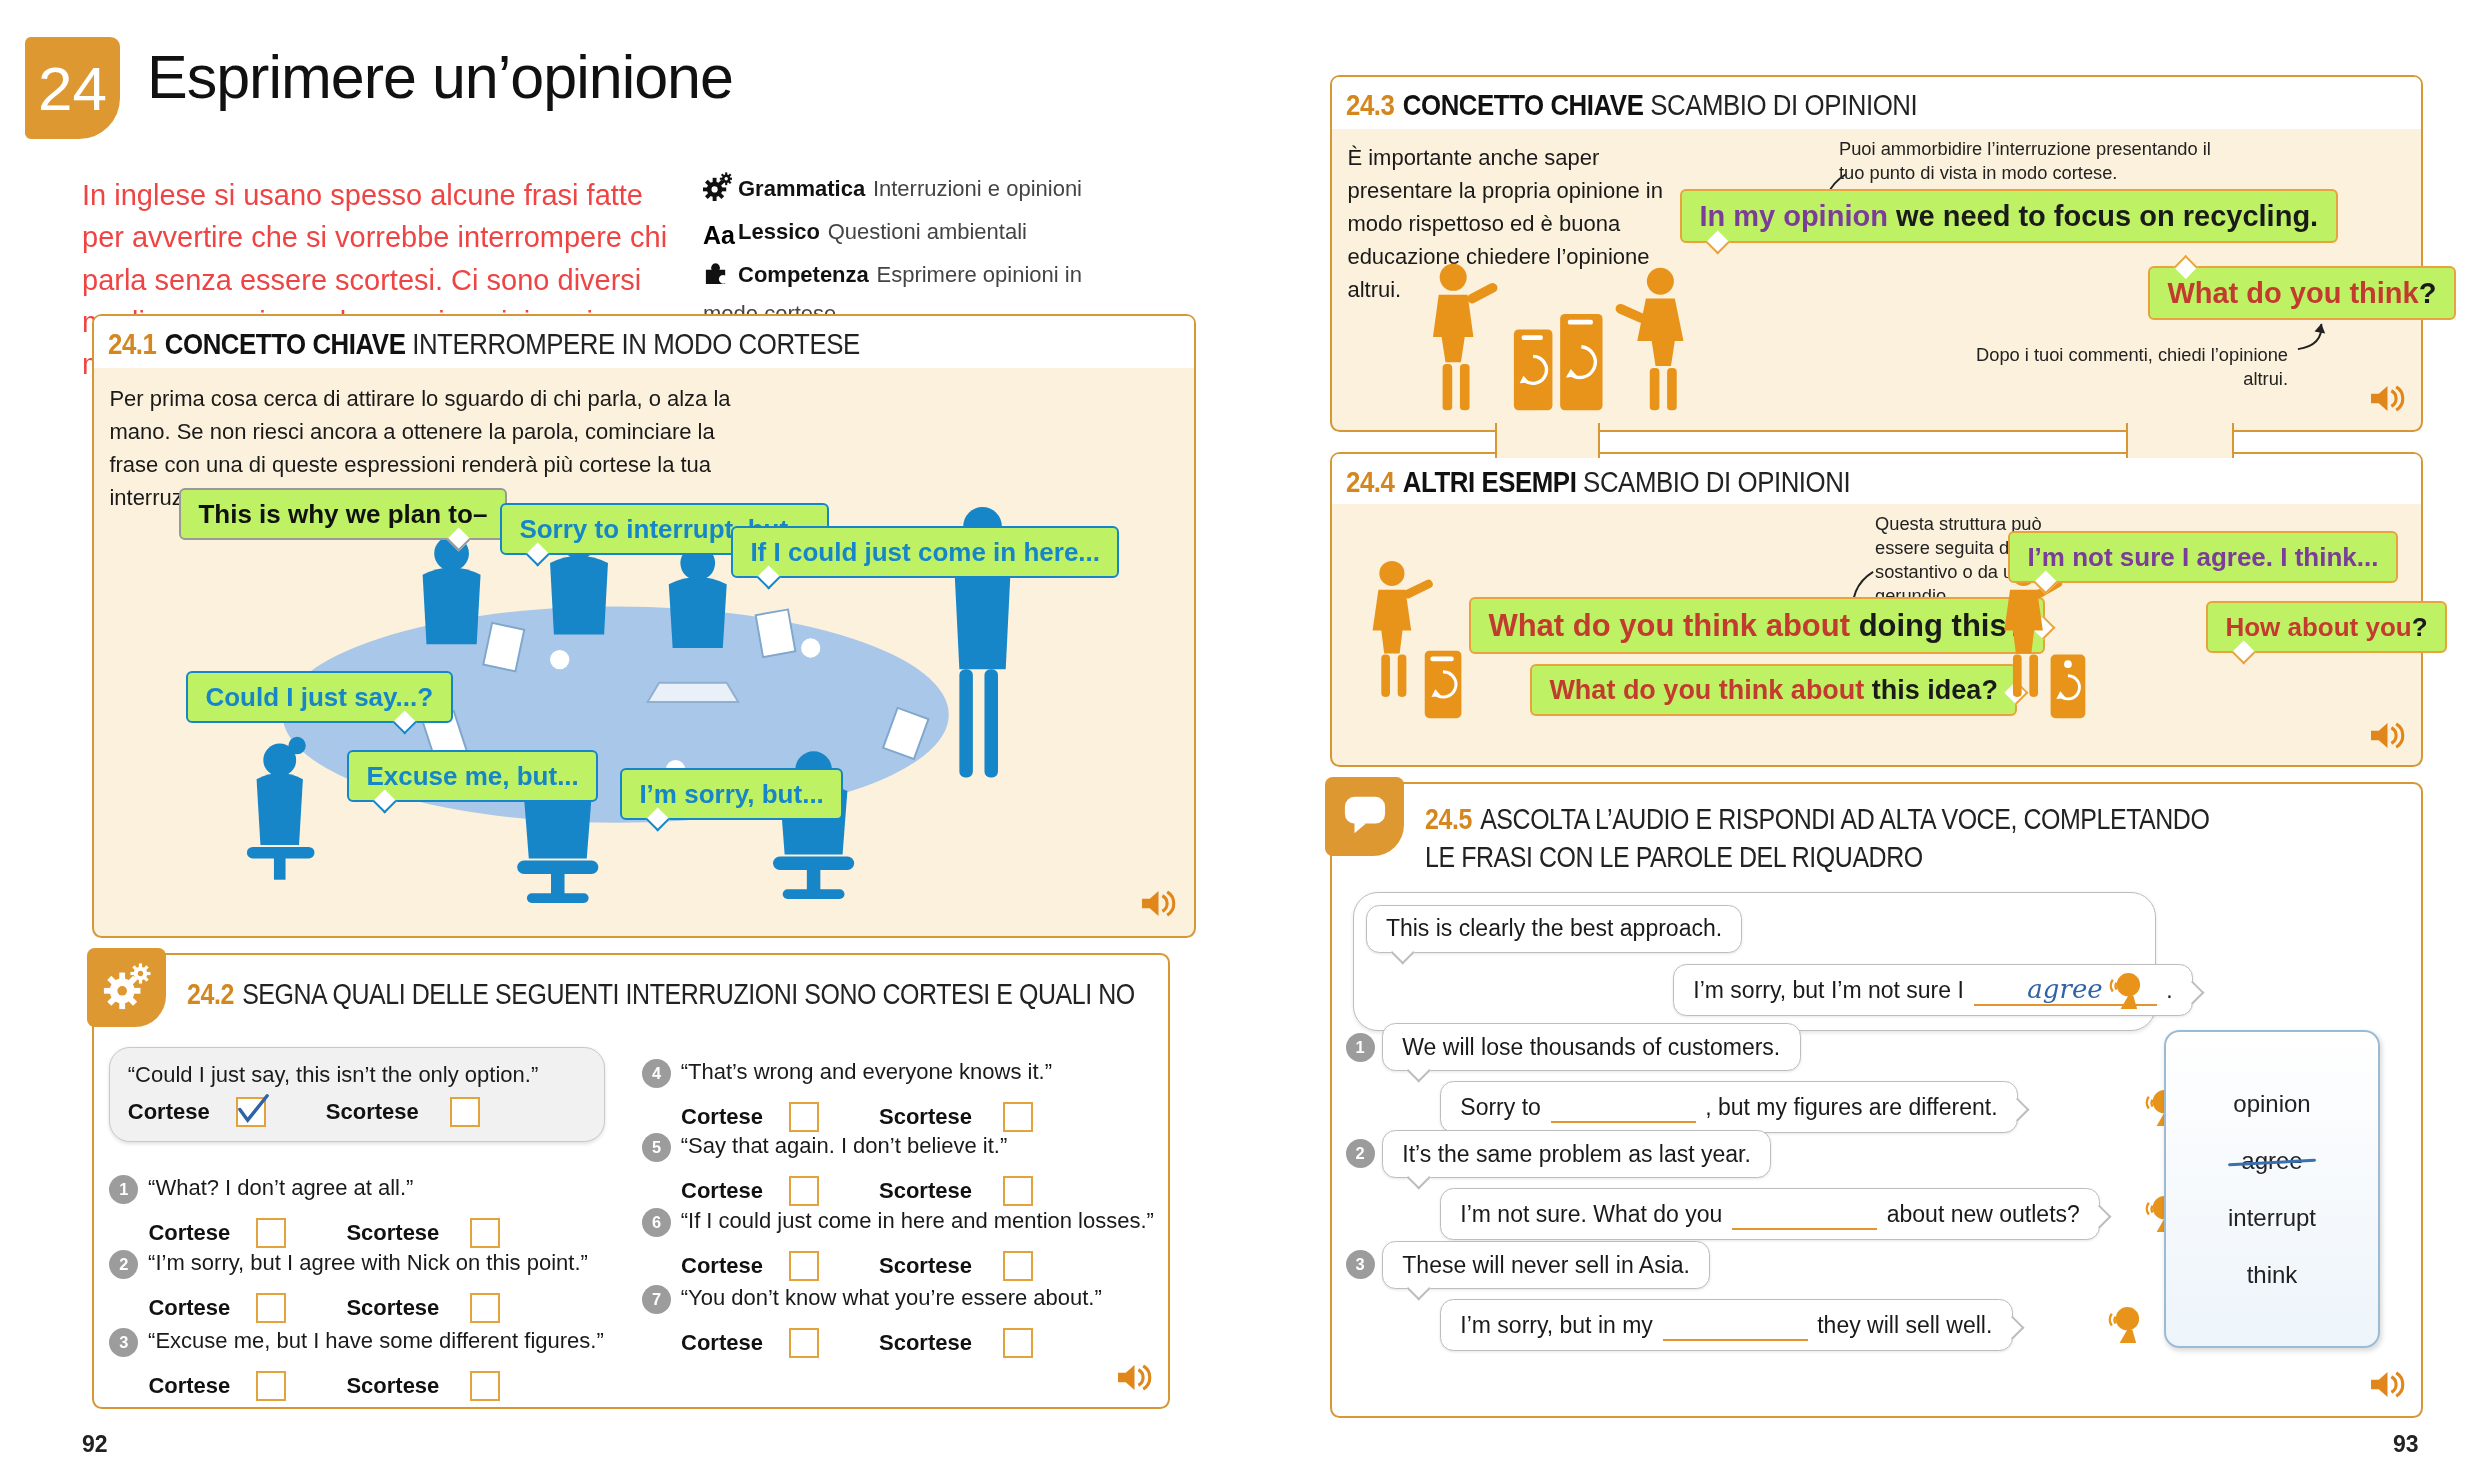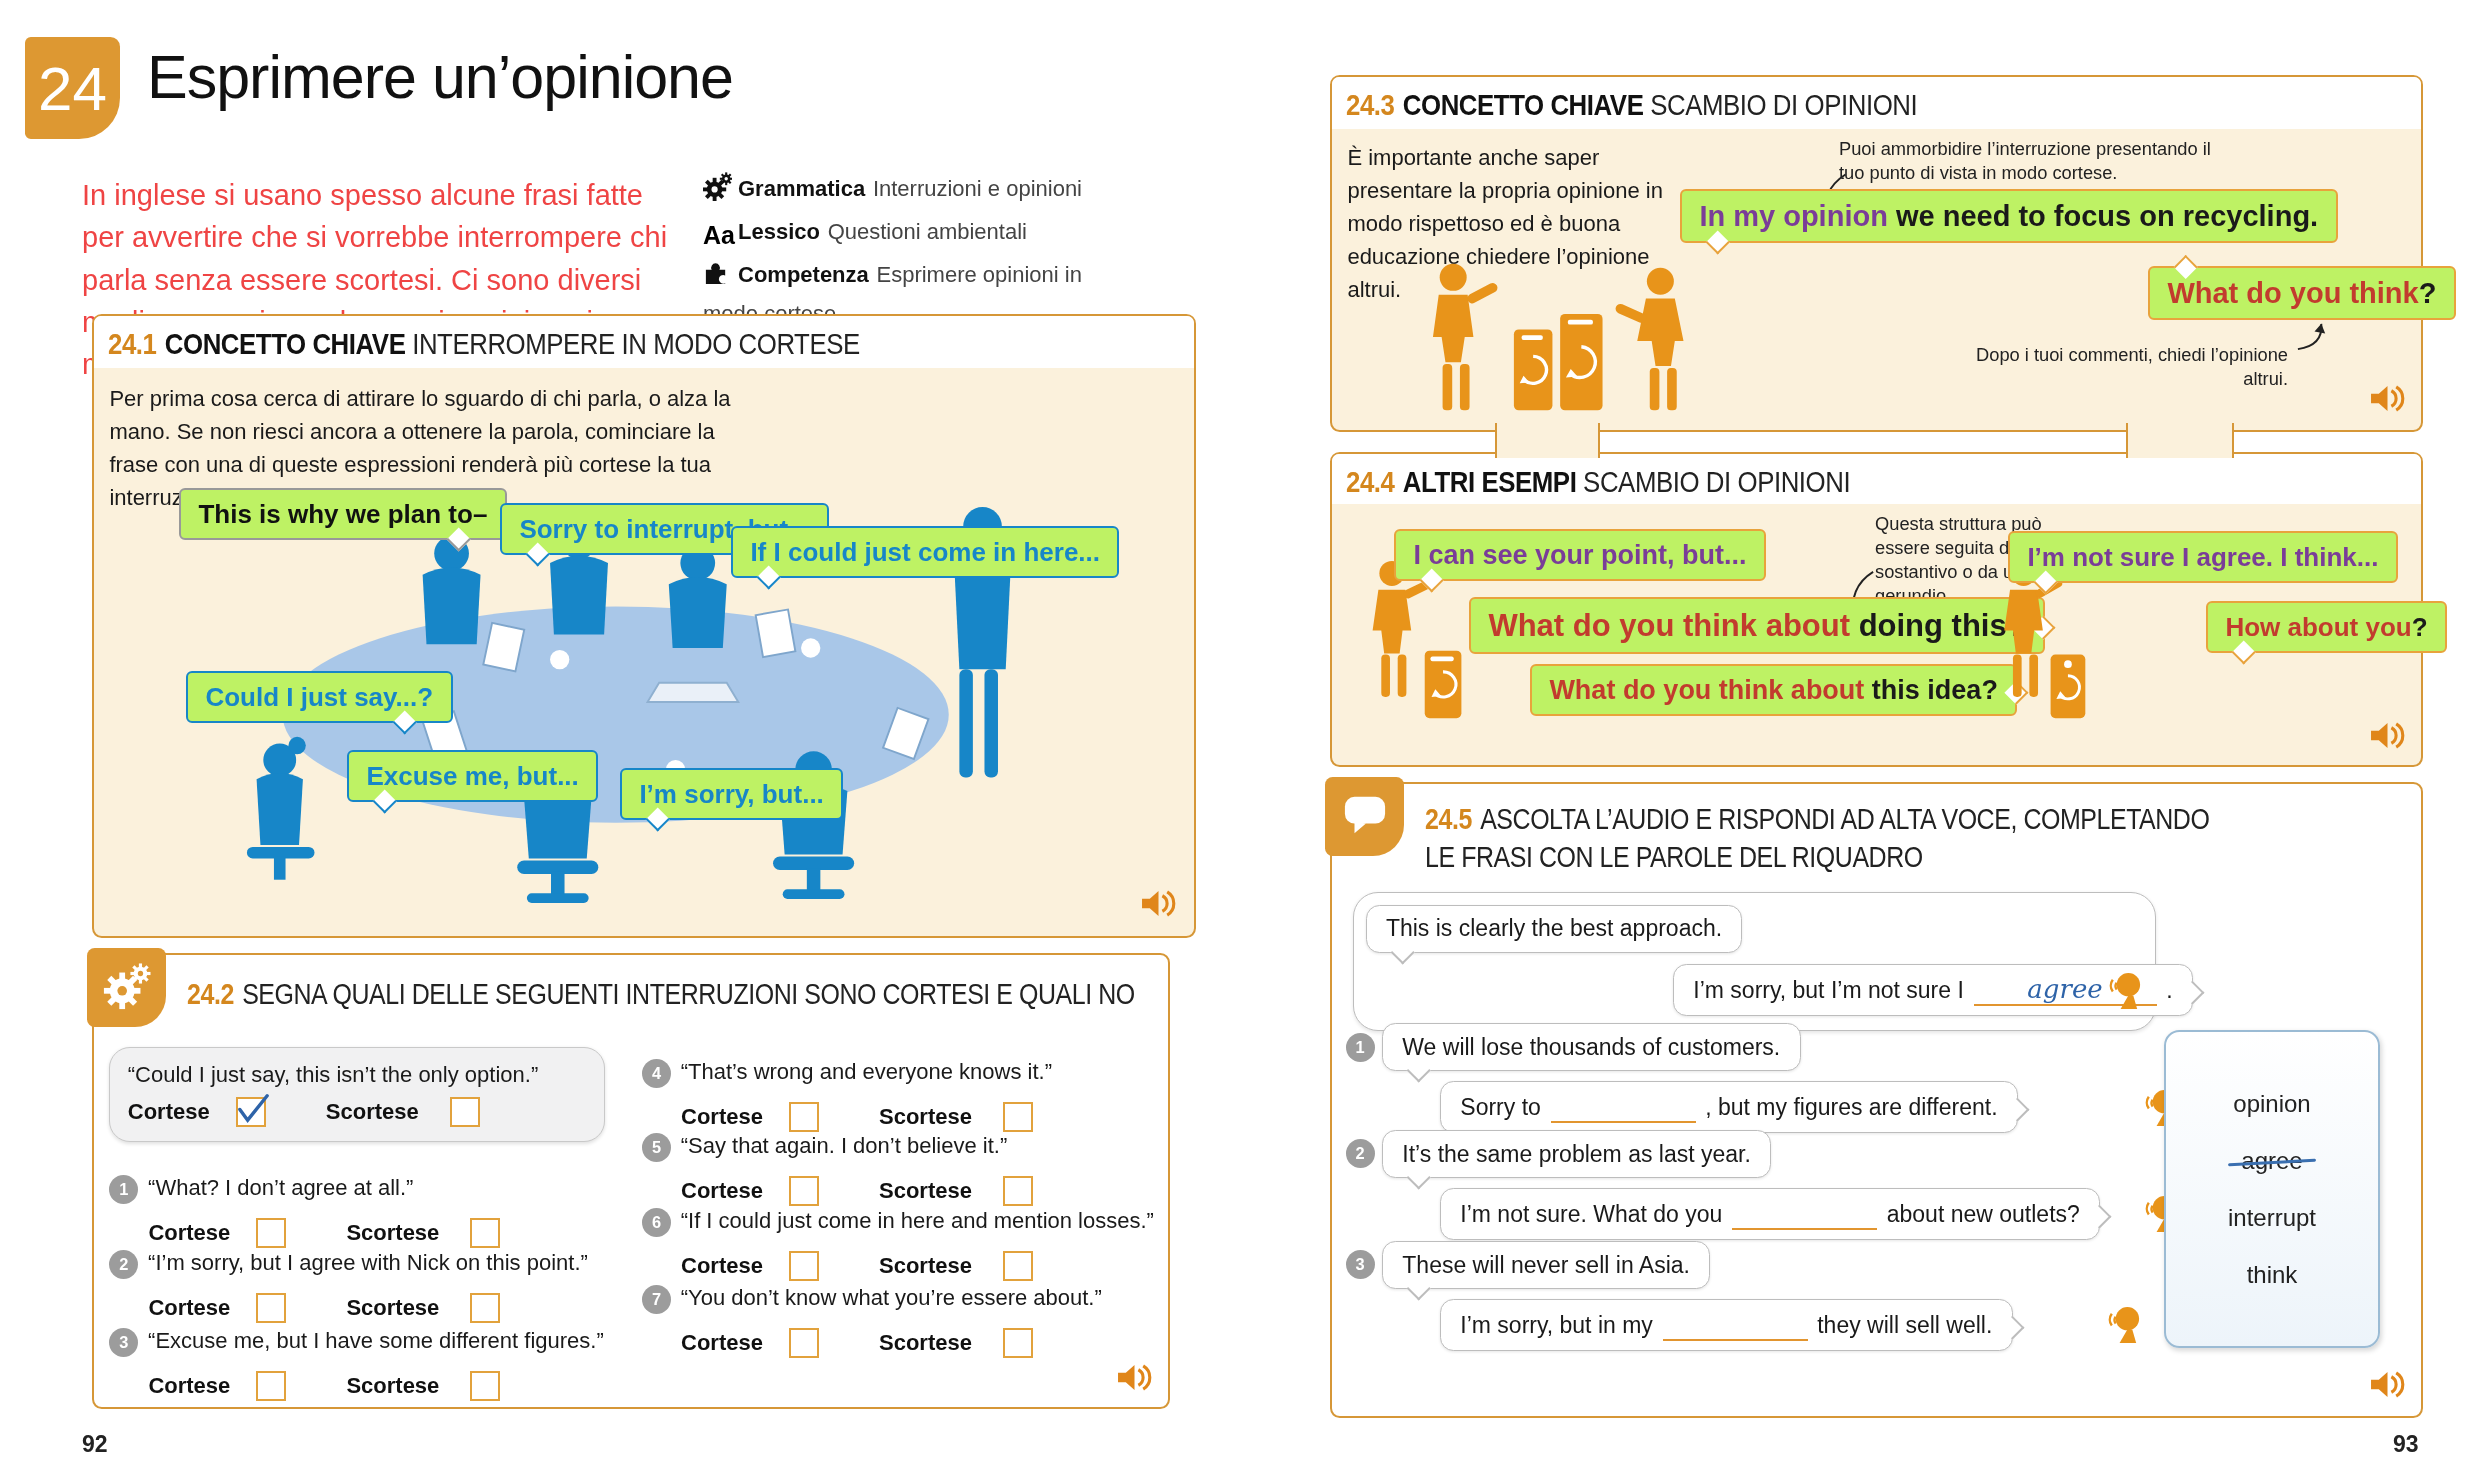--- a/index.html
+++ b/index.html
@@ -428,23 +428,20 @@
         <rect x="45" y="35" width="32" height="9" rx="4" transform="rotate(-26 45 35)"></rect>
         <rect x="23" y="100" width="9" height="44" rx="4"></rect>
           <rect x="40" y="100" width="9" height="44" rx="4"></rect>
         <rect x="68" y="96" width="38" height="70" rx="5"></rect>
       </g>
       <path d="M87 118 a13 13 0 1 1 -9 22" stroke="#fff" stroke-width="3.2" fill="none"></path>
       <path d="M75 144 l4-8 6 7 z" fill="#fff"></path>
         <rect x="74" y="102" width="24" height="5" rx="2" fill="#fff"></rect>
     </svg>
 
-    <div class="bubble tail-dl" style="--bc:#E8A33C;left:62px;top:75px;font-size:27px;">
-      <span class="purple">I can see your point, but...</span><span class="dark"></span>
-    </div>
     <div class="note" style="left:543px;top:58px;width:183px;">Questa struttura può essere seguita da un sostantivo o da un gerundio.</div>
     <svg class="abs" style="left:510px;top:116px;" width="39" height="64" viewBox="0 0 40 66">
       <path d="M32 2 Q6 18 12 52" stroke="#222" stroke-width="2" fill="none"></path>
         <path d="M12 52 l-6-9 10-2 z" fill="#222"></path>
     </svg>
     <div class="bubble tail-r" style="--bc:#E8A33C;left:137px;top:143px;font-size:31px;">
       <span class="red">What do you think about </span><span class="dark">doing this?</span>
     </div>
     <div class="bubble tail-r" style="--bc:#E8A33C;left:198px;top:210px;font-size:27px;">
       <span class="red">What do you think about </span><span class="dark">this idea?</span>

